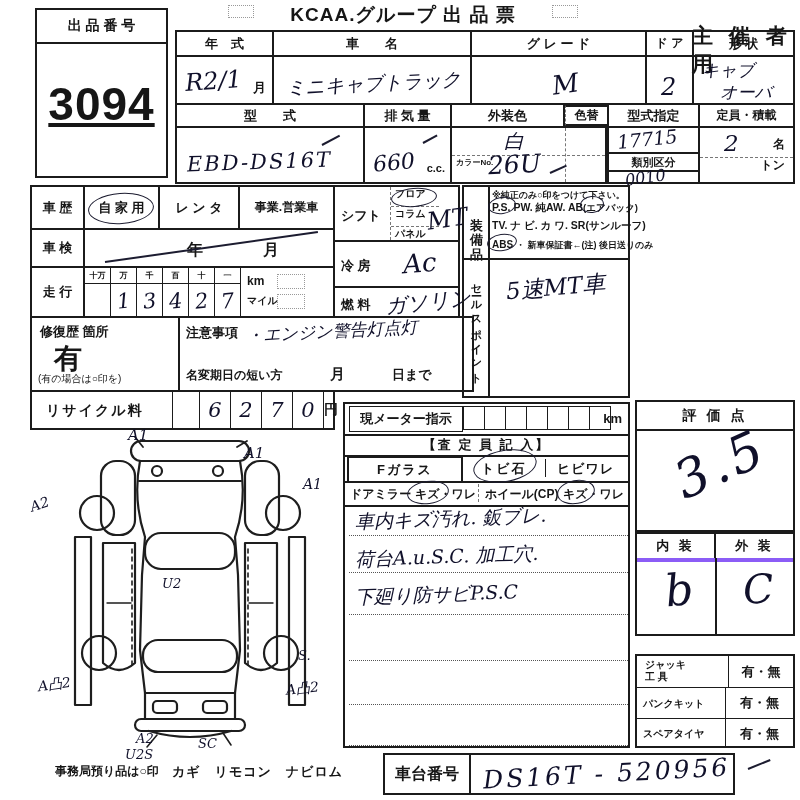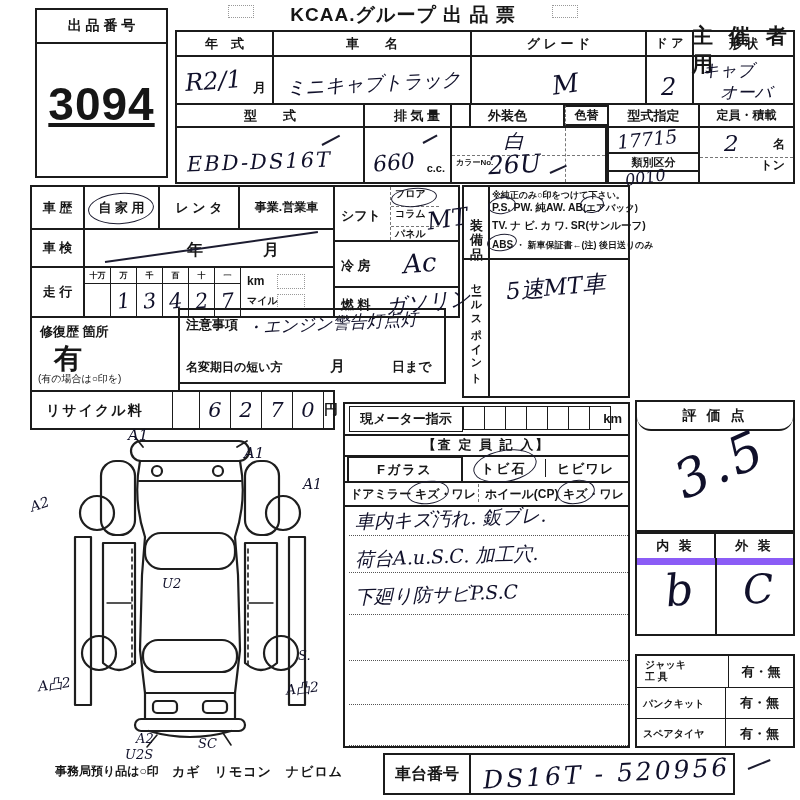--- a/index.html
+++ b/index.html
@@ -50,21 +50,21 @@
   </div>
   <div class="a bx" style="left:645px;top:55px;width:49px;height:50px;">
     <span class="hw" style="position:absolute;left:14px;top:16px;font-size:24px;">2</span>
   </div>
   <div class="a bx" style="left:692px;top:55px;width:103px;height:50px;">
     <span class="hw" style="position:absolute;left:8px;top:2px;font-size:17px;">キャブ</span>
     <span class="hw" style="position:absolute;left:26px;top:24px;font-size:17px;">オーバ</span>
   </div>
 
   <div class="a bx ctr lb" style="left:175px;top:103px;width:190px;height:25px;font-size:13px;">型　　式</div>
-  <div class="a bx ctr lb" style="left:363px;top:103px;width:108px;height:25px;font-size:13px;">排 気 量</div>
+  <div class="a bx ctr lb" style="left:363px;top:103px;width:89px;height:25px;font-size:13px;">排 気 量</div>
   <div class="a bx ctr lb" style="left:450px;top:103px;width:115px;height:25px;font-size:13px;">外装色</div>
   <div class="a ctr lb" style="left:565px;top:105px;width:42px;height:21px;font-size:12px;border-left:1.5px dashed #777;border-top:2px solid #1b1b1b;border-bottom:2px solid #1b1b1b;">色替</div>
   <div class="a bx ctr lb" style="left:607px;top:103px;width:93px;height:25px;font-size:13px;">型式指定</div>
   <div class="a bx ctr lb" style="left:698px;top:103px;width:97px;height:25px;font-size:12px;">定員・積載</div>
 
   <div class="a bx" style="left:175px;top:126px;width:190px;height:58px;">
     <span class="hw" style="position:absolute;left:10px;top:22px;font-size:21px;letter-spacing:2px;transform:rotate(-2deg);">EBD-DS16T</span>
     <span class="stroke" style="left:145px;top:16px;width:20px;transform:rotate(-28deg);"></span>
   </div>
   <div class="a bx" style="left:363px;top:126px;width:89px;height:58px;">
@@ -138,21 +138,21 @@
     <div style="position:absolute;left:192px;top:6px;width:26px;height:13px;border:1px dotted #999;"></div>
     <span class="lb" style="position:absolute;left:162px;top:26px;font-size:10px;">マイル</span>
     <div style="position:absolute;left:192px;top:26px;width:26px;height:13px;border:1px dotted #999;"></div>
   </div>
 
   <div class="a bx" style="left:30px;top:316px;width:150px;height:76px;">
     <span class="lb" style="position:absolute;left:8px;top:5px;font-size:13px;">修復歴 箇所</span>
     <span class="lb" style="position:absolute;left:22px;top:22px;font-size:28px;">有</span>
     <span style="position:absolute;left:6px;bottom:4px;font-size:10px;">(有の場合は○印を)</span>
   </div>
-  <div class="a bx" style="left:178px;top:308px;width:268px;height:76px;">
+  <div class="a bx" style="left:178px;top:316px;width:296px;height:76px;">
     <span class="lb" style="position:absolute;left:6px;top:6px;font-size:13px;">注意事項</span>
     <span class="hw" style="position:absolute;left:66px;top:2px;font-size:17px;transform:rotate(-3deg);">・エンジン警告灯点灯</span>
     <span class="lb" style="position:absolute;left:6px;bottom:6px;font-size:12px;">名変期日の短い方</span>
     <span class="lb" style="position:absolute;left:150px;bottom:6px;font-size:15px;">月</span>
     <span class="lb" style="position:absolute;left:212px;bottom:6px;font-size:13px;">日まで</span>
   </div>
 
   <div class="a bx" style="left:30px;top:390px;width:305px;height:40px;">
     <span class="lb" style="position:absolute;left:14px;top:10px;font-size:14px;letter-spacing:2px;">リサイクル料</span>
     <div style="position:absolute;left:140px;top:0;width:165px;height:100%;display:flex;border-left:1.5px solid #1b1b1b;">
@@ -254,25 +254,25 @@
     <div class="dotl" style="left:4px;top:210px;width:279px;"></div>
     <div class="dotl" style="left:4px;top:256px;width:279px;"></div>
     <div class="dotl" style="left:4px;top:300px;width:279px;"></div>
     <div class="dotl" style="left:4px;top:341px;width:279px;"></div>
     <span class="hw" style="position:absolute;left:10px;top:102px;font-size:19px;transform:rotate(-2deg);">車内キズ汚れ. 鈑ブレ.</span>
     <span class="hw" style="position:absolute;left:10px;top:140px;font-size:19px;transform:rotate(-2deg);">荷台A.u.S.C. 加工穴.</span>
     <span class="hw" style="position:absolute;left:10px;top:178px;font-size:19px;transform:rotate(-2deg);">下廻り防サビP.S.C</span>
   </div>
 
   <div class="a bx" style="left:635px;top:400px;width:160px;height:132px;">
-    <div class="ctr lb" style="height:27px;border-bottom:2px solid #1b1b1b;font-size:14px;letter-spacing:3px;border-radius:14px;">評 価 点</div>
+    <div class="ctr lb" style="height:27px;border-bottom:2px solid #1b1b1b;font-size:14px;letter-spacing:3px;">評 価 点</div>
     <span class="hw" style="position:absolute;left:36px;top:32px;font-size:52px;transform:rotate(-24deg);letter-spacing:4px;">3.5</span>
   </div>
   <div class="a bx" style="left:635px;top:532px;width:160px;height:104px;">
-    <div style="display:flex;height:24px;border-bottom:7px solid #8b5cf6;justify-content:flex-end;">
+    <div style="display:flex;height:24px;border-bottom:4px solid #8b5cf6;justify-content:flex-end;">
       <div class="ctr lb" style="flex:1;border-right:2px solid #1b1b1b;font-size:13px;letter-spacing:3px;">内 装</div>
       <div class="ctr lb" style="flex:1;font-size:13px;letter-spacing:3px;">外 装</div>
     </div>
     <div style="position:absolute;left:78px;top:24px;bottom:0;border-left:2px solid #1b1b1b;"></div>
     <span class="hw" style="position:absolute;left:28px;top:30px;font-size:44px;transform:rotate(-6deg);">b</span>
     <span class="hw" style="position:absolute;left:106px;top:32px;font-size:40px;transform:rotate(-4deg);">C</span>
   </div>
   <div class="a bx" style="left:635px;top:654px;width:160px;height:94px;">
     <div style="display:flex;height:31px;border-bottom:1.8px solid #1b1b1b;">
       <div style="width:82px;border-right:1.8px solid #1b1b1b;font-size:10px;font-weight:bold;padding:3px 1px 0 8px;line-height:1.2;">

